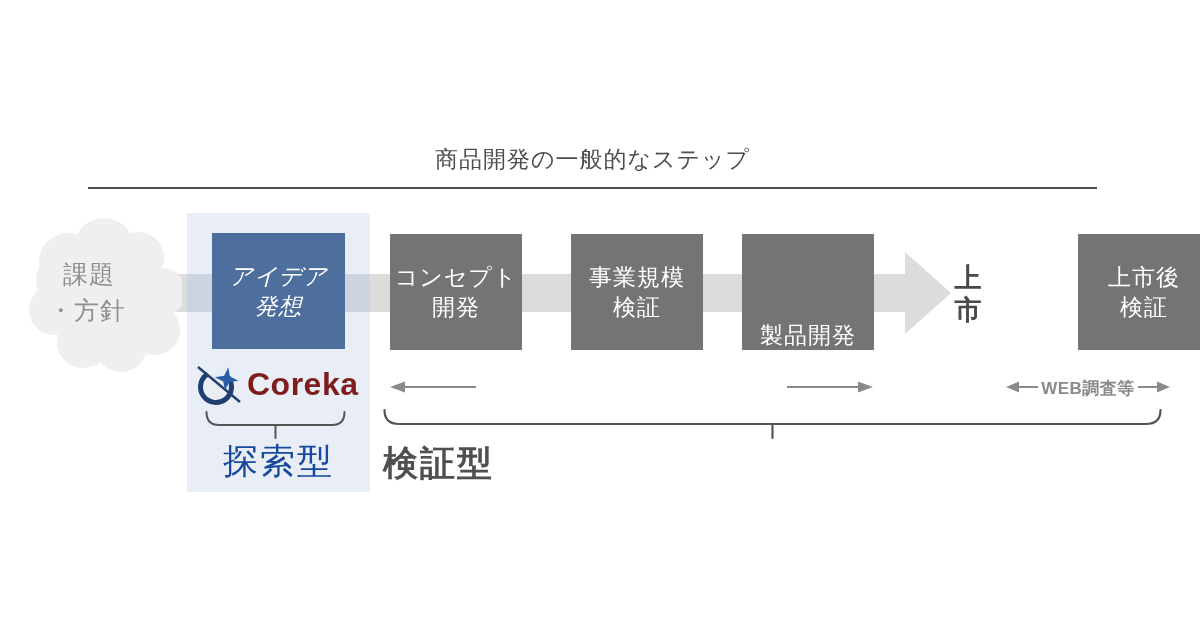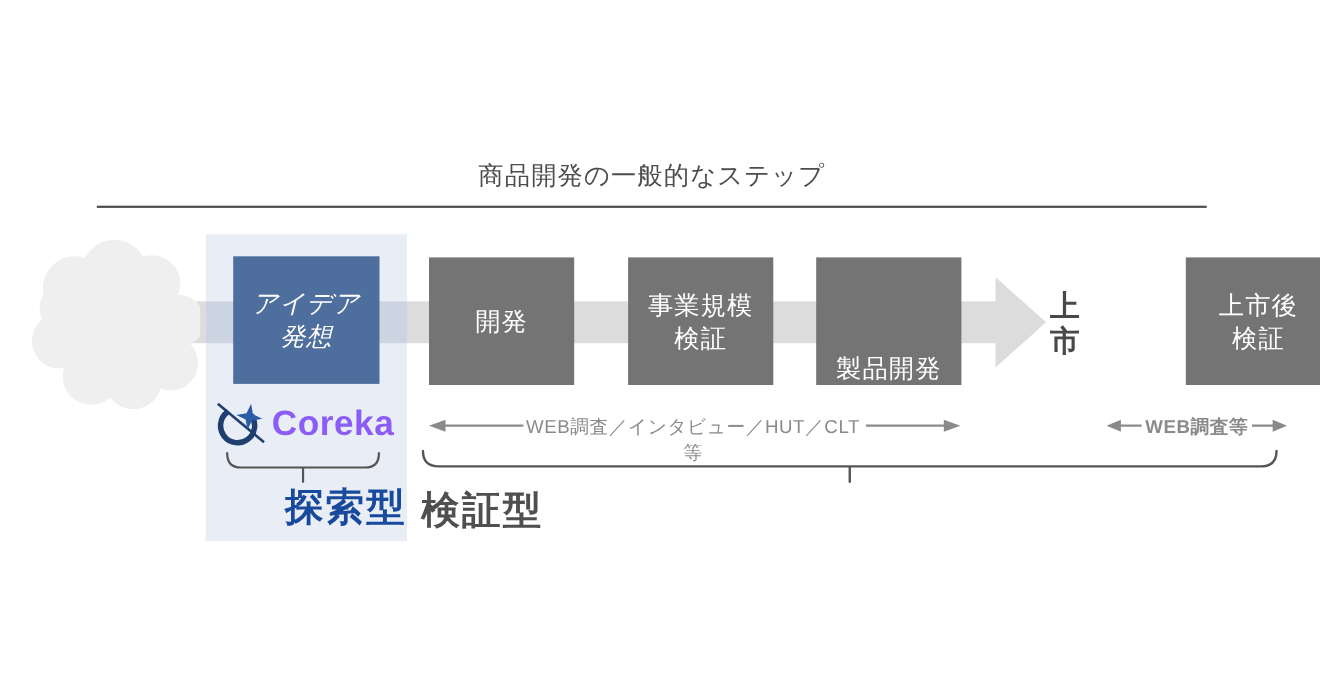--- a/index.html
+++ b/index.html
@@ -32,25 +32,25 @@
   #step-box-concept{left:390px;}
   #step-box-scale{left:571px;}
   #step-box-product{left:742px;justify-content:flex-end;}
   #step-box-post{left:1078px;}
   
   #launch-label{left:944px;top:262px;width:48px;text-align:center;
     font-size:27px;line-height:32px;font-weight:600;color:#484848;}
   #launch-label span{display:block;}
   
   #brand-logo-icon{left:196px;top:360px;}
-  #brand-name{left:247px;top:366px;font-size:32px;font-weight:700;color:#8b5cf6;letter-spacing:0.5px;}
+  #brand-name{left:247px;top:366px;font-size:32px;font-weight:700;color:#7f1d1d;letter-spacing:0.5px;}
   
   #exploratory-bracket{left:205px;top:409px;}
-  #exploratory-label{left:187px;top:438px;width:183px;text-align:right;
-    font-size:35px;font-weight:700;color:#17499c;letter-spacing:2px;}
+  #exploratory-label{left:187px;top:438px;width:183px;text-align:center;
+    font-size:35px;font-weight:400;color:#17499c;letter-spacing:2px;}
   #verification-bracket{left:383px;top:407px;}
   #verification-label{left:383px;top:440px;width:779px;text-align:left;
     font-size:35px;font-weight:700;color:#4f4f4f;letter-spacing:2px;}
   
   .survey-text{font-size:17px;color:#8a8a8a;text-align:center;letter-spacing:0.5px;}
   #survey-main-label{left:475px;top:377px;width:310px;}
   #post-survey-label{left:1040px;top:377px;width:96px;font-weight:bold;}
   #survey-arrow-left{left:390px;top:381px;}
   #survey-arrow-right{left:787px;top:381px;}
   #post-survey-arrow-left{left:1006px;top:381px;}
@@ -76,26 +76,31 @@
       <circle cx="114" cy="46" r="26"></circle>
       <circle cx="138" cy="80" r="24"></circle>
       <circle cx="131" cy="118" r="25"></circle>
       <circle cx="97" cy="134" r="26"></circle>
       <circle cx="59" cy="130" r="26"></circle>
       <circle cx="30" cy="98" r="25"></circle>
       <circle cx="36" cy="68" r="24"></circle>
       <circle cx="84" cy="86" r="52"></circle>
     </g>
   </svg>
+  <div class="abs" id="cloud-label">
+    <span class="l1">課題</span>
+    <span class="l2">・方針</span>
+  </div>
 
   <div class="abs step-box" id="step-box-idea">
     <span>アイデア</span>
     <span>発想</span>
   </div>
   <div class="abs step-box step-gray" id="step-box-concept">
+    <span>コンセプト</span>
     <span>開発</span>
   </div>
   <div class="abs step-box step-gray" id="step-box-scale">
     <span>事業規模</span>
     <span>検証</span>
   </div>
   <div class="abs step-box step-gray" id="step-box-product">
     <span>製品開発</span>
     <span></span>
   </div>
@@ -123,21 +128,20 @@
 
   <svg class="abs" id="verification-bracket" width="779" height="33" viewBox="0 0 779 33">
     <path d="M1.5,3 Q1.5,17 16,17 H763 Q777.5,17 777.5,3 M389.5,17 V31" fill="none" stroke="#555555" stroke-width="2.2" stroke-linecap="round"></path>
   </svg>
   <div class="abs" id="verification-label">検証型</div>
 
   <svg class="abs" id="survey-arrow-left" width="86" height="12" viewBox="0 0 86 12">
     <line x1="14" y1="6" x2="86" y2="6" stroke="#8a8a8a" stroke-width="2"></line>
     <polygon points="0,6 15,0.5 15,11.5" fill="#8a8a8a"></polygon>
   </svg>
-  <div class="abs survey-text" id="survey-main-label">WEB調査／インタビュー／HUT／CLT等</div>
   <svg class="abs" id="survey-arrow-right" width="86" height="12" viewBox="0 0 86 12">
     <line x1="0" y1="6" x2="72" y2="6" stroke="#8a8a8a" stroke-width="2"></line>
     <polygon points="86,6 71,0.5 71,11.5" fill="#8a8a8a"></polygon>
   </svg>
 
   <svg class="abs" id="post-survey-arrow-left" width="32" height="12" viewBox="0 0 32 12">
     <line x1="12" y1="6" x2="32" y2="6" stroke="#8a8a8a" stroke-width="2"></line>
     <polygon points="0,6 13,0.5 13,11.5" fill="#8a8a8a"></polygon>
   </svg>
   <div class="abs survey-text" id="post-survey-label">WEB調査等</div>

